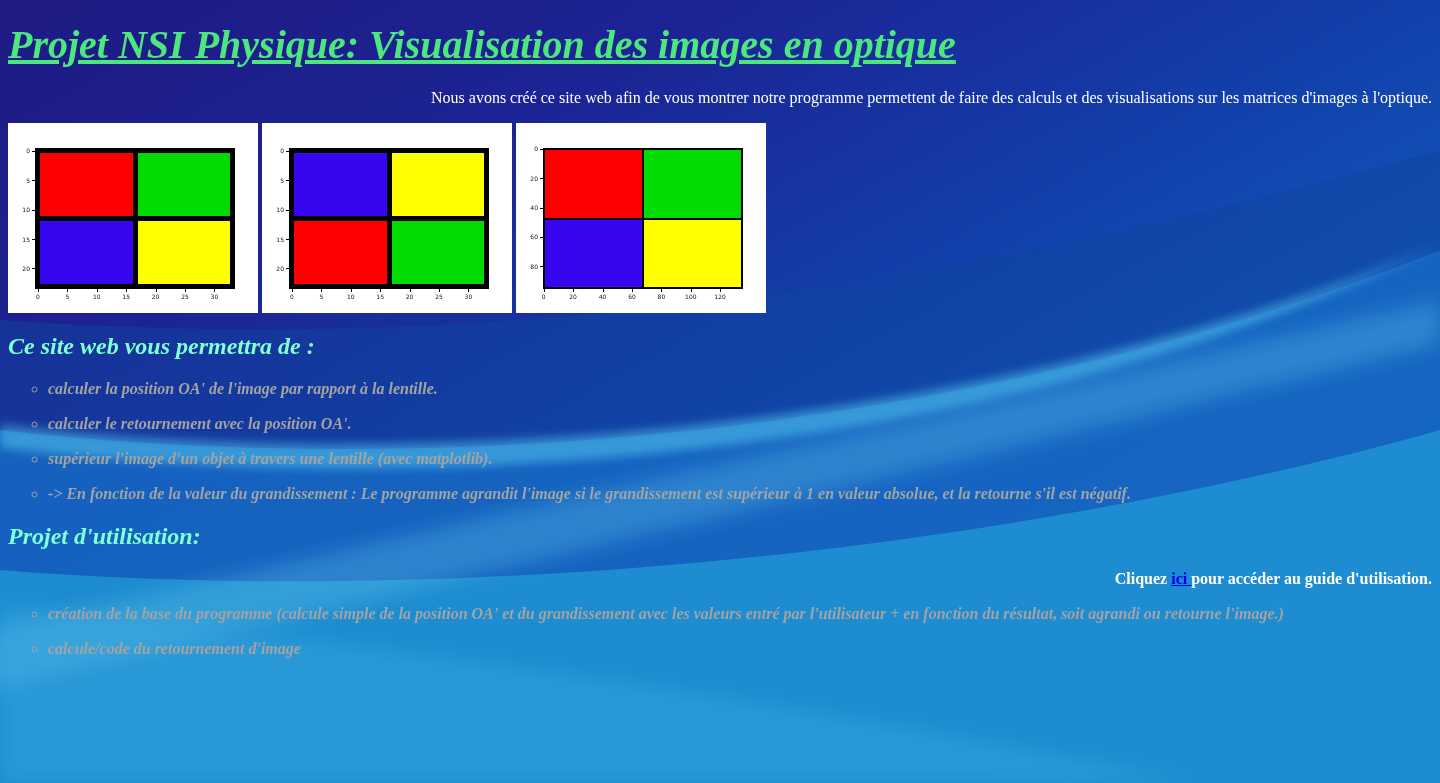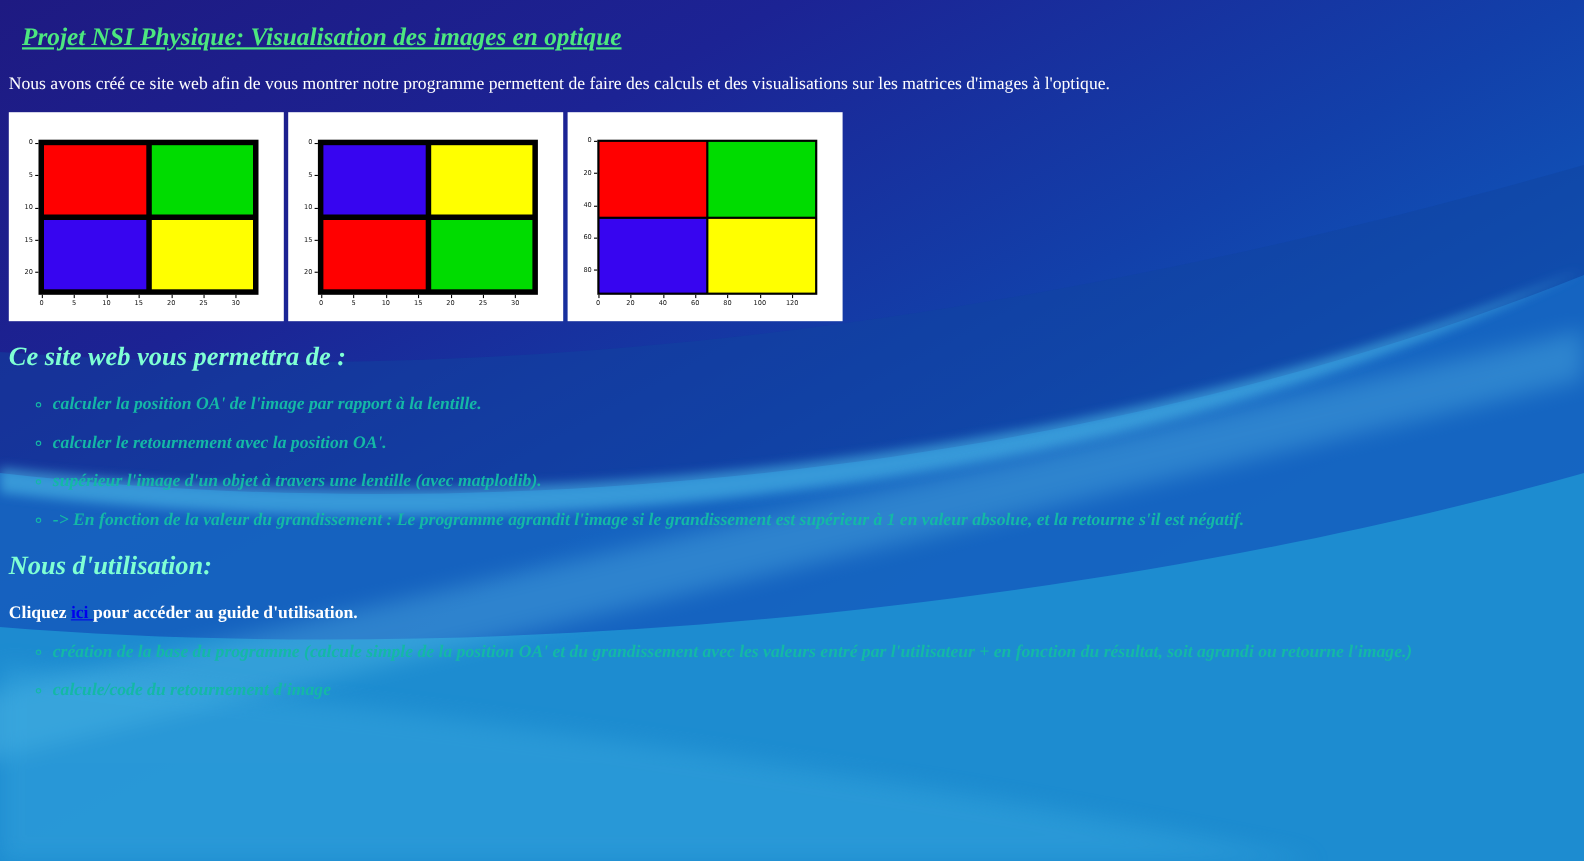--- a/index.html
+++ b/index.html
@@ -4,35 +4,35 @@
 <style>
   html,body{margin:0;padding:0;}
   body{
     width:1440px;height:783px;overflow:hidden;position:relative;
     font-family:"Liberation Serif","DejaVu Serif",serif;
     background:#123a9e;
   }
   .bg{position:absolute;left:0;top:0;z-index:0;}
   .content{position:relative;z-index:1;margin:0 8px;}
   h1{
-    font-size:23px;font-weight:bold;font-style:italic;
+    font-size:40px;font-weight:bold;font-style:italic;
     text-decoration:underline;color:var(--title-green,#4ce77f);
-    margin:21px 12px;
+    margin:21px 0;
   }
   h2{
     font-size:24px;font-weight:bold;font-style:italic;
     color:var(--heading-mint,#7fffd4);
     margin:20px 0;
   }
-  p{color:#fff;font-size:16px;margin:16px 0;}
+  p{color:#fff;font-size:16px;margin:16px 0;text-align:right;}
   p.bold{font-weight:bold;}
   a.link{color:var(--link-blue,#0000ee);text-decoration:underline;cursor:pointer;}
   ul{margin:16px 0;padding-left:40px;list-style:circle;}
   li{
-    color:#14b8a6;font-size:16px;font-weight:bold;font-style:italic;
+    color:#a3a3a3;font-size:16px;font-weight:bold;font-style:italic;
     margin:17px 0;
   }
   .figures{display:flex;gap:4px;}
   .figure{
     position:relative;width:250px;height:190px;background:#ffffff;
     flex:0 0 auto;
   }
   .axes{position:absolute;left:27px;top:25px;width:200px;height:141px;background:#000;}
   .cell{position:absolute;}
   .tickmark{position:absolute;background:#000;}
@@ -175,21 +175,21 @@
   </div>
 
   <h2>Ce site web vous permettra de :</h2>
   <ul>
     <li>calculer la position OA' de l'image par rapport à la lentille.</li>
     <li>calculer le retournement avec la position OA'.</li>
     <li>supérieur l'image d'un objet à travers une lentille (avec matplotlib).</li>
     <li>-&gt; En fonction de la valeur du grandissement : Le programme agrandit l'image si le grandissement est supérieur à 1 en valeur absolue, et la retourne s'il est négatif.</li>
   </ul>
 
-  <h2>Nous d'utilisation:</h2>
+  <h2>Projet d'utilisation:</h2>
   <p class="bold"><span>Cliquez </span><a class="link" href="#">ici </a><span>pour accéder au guide d'utilisation.</span></p>
 
   <ul>
     <li>création de la base du programme (calcule simple de la position OA' et du grandissement avec les valeurs entré par l'utilisateur + en fonction du résultat, soit agrandi ou retourne l'image.)</li>
     <li>calcule/code du retournement d'image</li>
   </ul>
 
 </div>
 
 </body></html>

